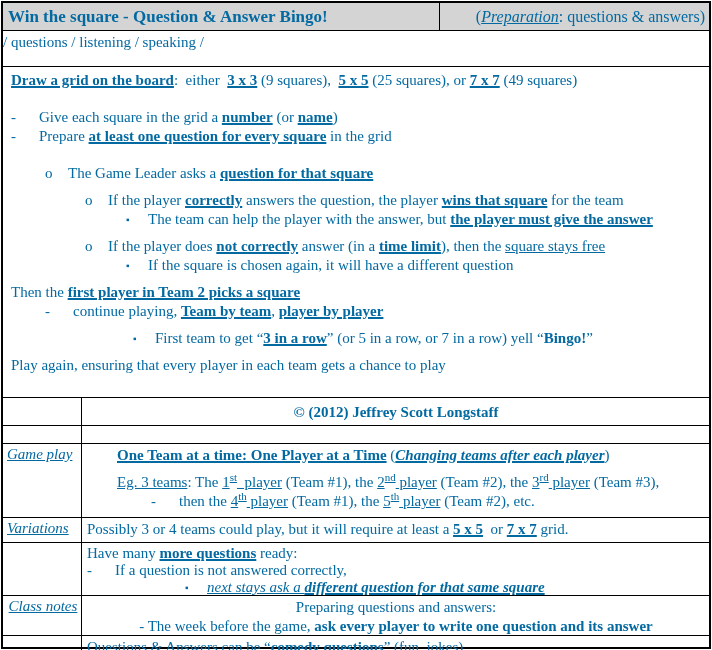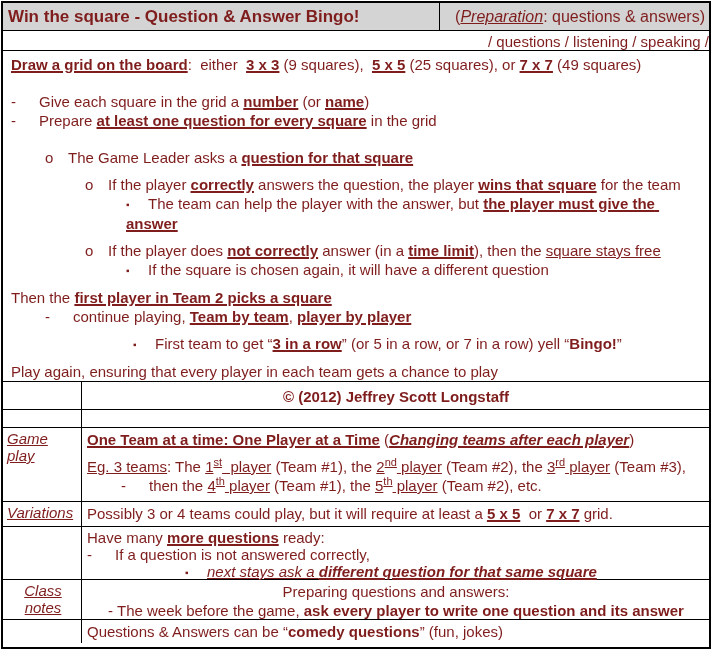--- a/index.html
+++ b/index.html
@@ -1,43 +1,43 @@
 <!DOCTYPE html>
 <html><head>
 <meta charset="utf-8">
 <style>
   html,body{margin:0;padding:0;background:#fff;}
   .page{
     width:710px;height:648px;margin:1px;box-sizing:border-box;
     border:2px solid #000;background:#fff;
-    font-family:Liberation Sans, sans-serif;
-    font-size:15px;color:#7f1d1d;
+    font-family:Liberation Serif, serif;
+    font-size:15px;color:#0369a1;
     display:flex;flex-direction:column;
   }
   .row{box-sizing:border-box;border-bottom:1px solid #000;display:flex;flex:none;}
   .lcell{width:79px;flex:none;box-sizing:border-box;border-right:1px solid #000;padding:2px 2px 0 4px;}
   .rcell{flex:1;min-width:0;box-sizing:border-box;padding:2px 4px 0 5px;}
   .lbl{font-style:italic;text-decoration:underline;}
 
   .r-header{height:28px;background:#d4d4d4;align-items:stretch;}
   .h-title{width:436px;flex:none;box-sizing:border-box;padding-left:5px;display:flex;align-items:center;
            font-weight:bold;font-size:17px;}
   .h-prep{flex:1;border-left:1px solid #000;display:flex;align-items:center;justify-content:flex-end;
           padding-right:4px;font-size:16px;}
 
-  .r-skills{height:20px;display:block;text-align:right;line-height:22px;padding-left:44px;}
+  .r-skills{height:36px;display:block;text-align:left;line-height:22px;}
 
   .r-main{height:331px;display:block;padding:4px 2px 0 8px;}
 
   .r-copy{height:28px;}
   .r-copy .rcell{display:flex;align-items:center;justify-content:center;font-weight:bold;}
 
   .r-spacer{height:18px;}
 
-  .r-gameplay{height:74px;}
+  .r-gameplay{height:74px;gap:30px;}
   .r-variations{height:25px;}
   .r-moreq{height:53px;}
   .r-moreq .line{line-height:17px;}
   .r-classnotes{height:40px;text-align:center;}
   .r-comedy{height:23px;border-bottom:none;}
 
   .line{line-height:19px;white-space:pre-wrap;}
   .blank{height:18px;}
   .gap{margin-top:8px;}
   .b{font-weight:bold;}

